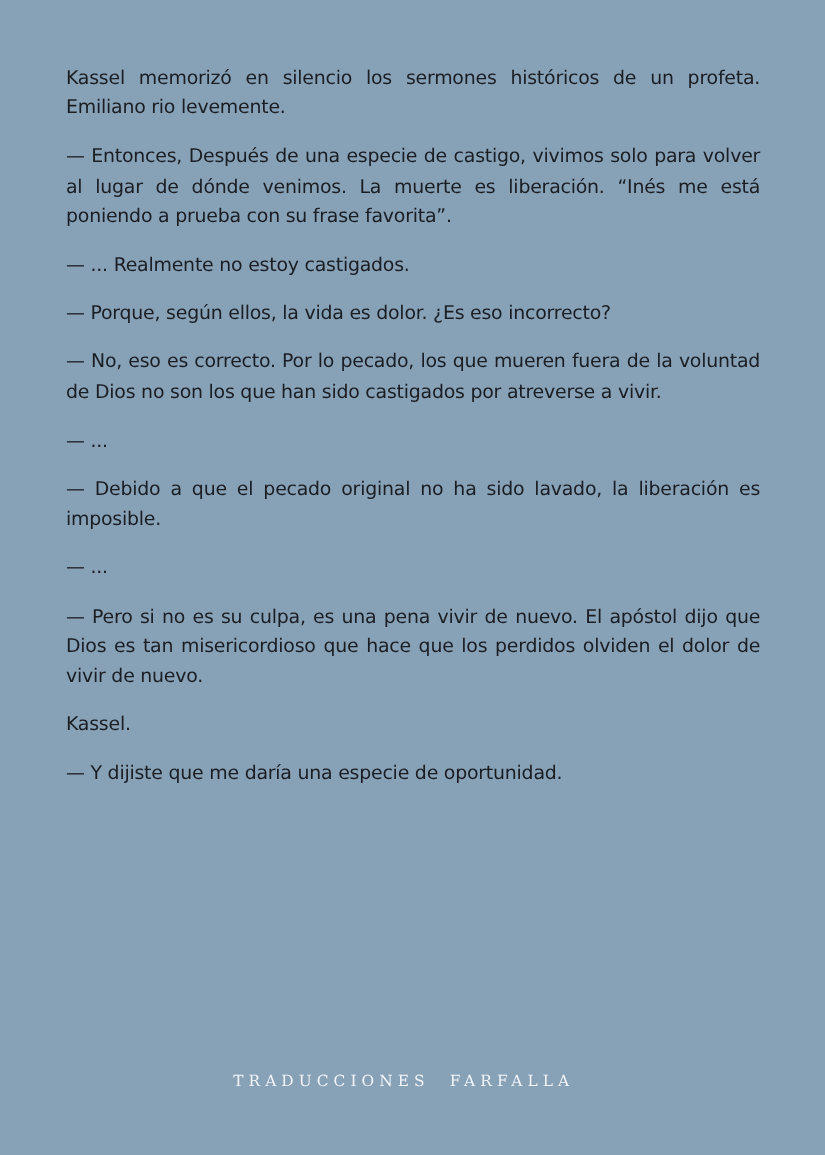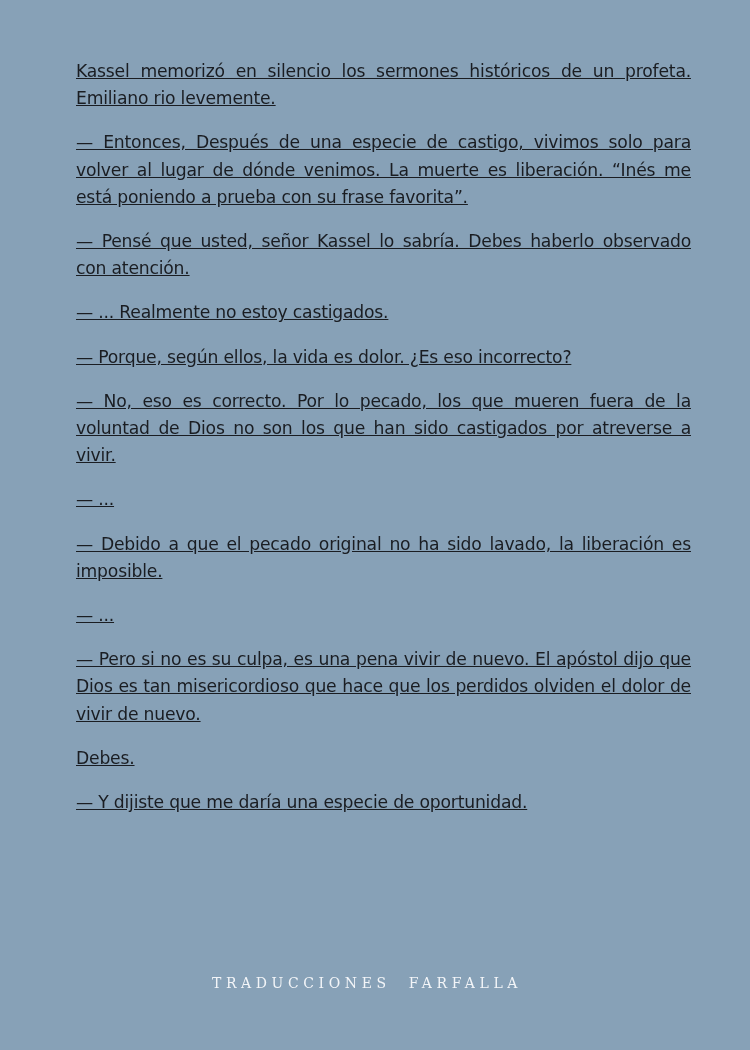--- a/index.html
+++ b/index.html
@@ -13,46 +13,44 @@
     position: absolute;
     left: 60px; top: 58px;
     width: 631px;
     font-family: "DejaVu Sans", sans-serif;
     font-size: 17.2px;
     line-height: 27.2px;
     color: #1a1d22;
     letter-spacing: -0.2px;
   }
   .page-body p {
-    margin: 0 0 17px 16px;
+    margin: 0 0 17px 0;
     text-align: justify;
-    text-decoration: underline;
   }
   .footer {
     position: absolute;
     left: 0; right: 16px;
     top: 975px;
     text-align: center;
     font-family: "DejaVu Serif", serif;
     font-size: 14px;
     letter-spacing: 4.6px;
     color: #f3f5f8;
   }
 </style>
 </head>
 <body>
 
 <div class="page-body">
   <p>Kassel memorizó en silencio los sermones históricos de un profeta. Emiliano rio levemente.</p>
   <p>— Entonces, Después de una especie de castigo, vivimos solo para volver al lugar de dónde venimos. La muerte es liberación. “Inés me está poniendo a prueba con su frase favorita”.</p>
-  <p>— Pensé que usted, señor Kassel lo sabría. Debes haberlo observado con atención.</p>
   <p>— ... Realmente no estoy castigados.</p>
   <p>— Porque, según ellos, la vida es dolor. ¿Es eso incorrecto?</p>
   <p>— No, eso es correcto. Por lo pecado, los que mueren fuera de la voluntad de Dios no son los que han sido castigados por atreverse a vivir.</p>
   <p>— ...</p>
   <p>— Debido a que el pecado original no ha sido lavado, la liberación es imposible.</p>
   <p>— ...</p>
   <p>— Pero si no es su culpa, es una pena vivir de nuevo.  El apóstol dijo que Dios es tan misericordioso que hace que los perdidos olviden el dolor de vivir de nuevo.</p>
-  <p>Debes.</p>
+  <p>Kassel.</p>
   <p>— Y dijiste que me daría una especie de oportunidad.</p>
 </div>
 
 <div class="footer" style="white-space:pre;">TRADUCCIONES  FARFALLA</div>
 
 </body></html>

